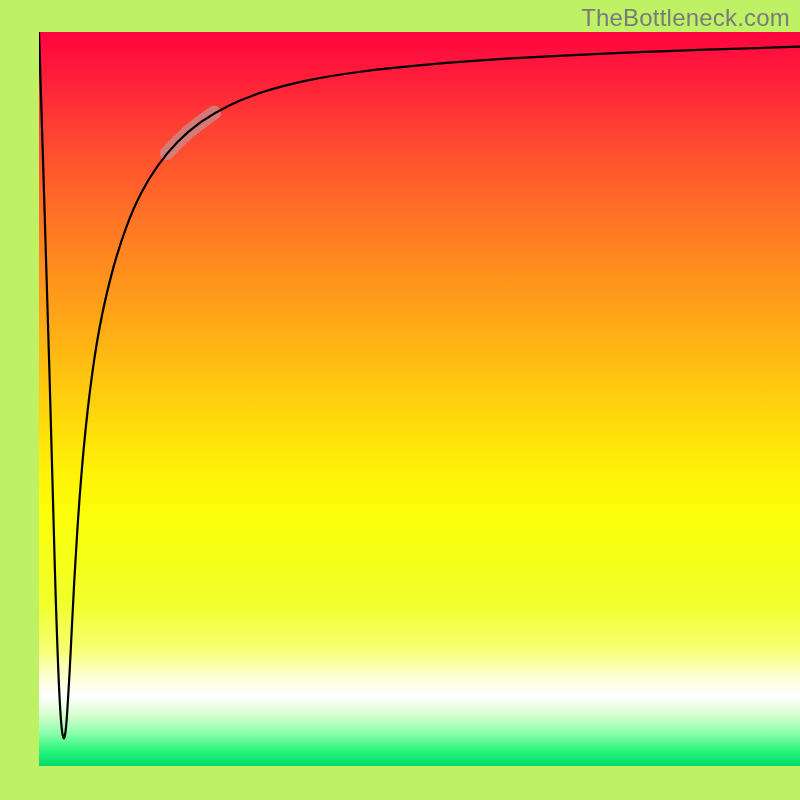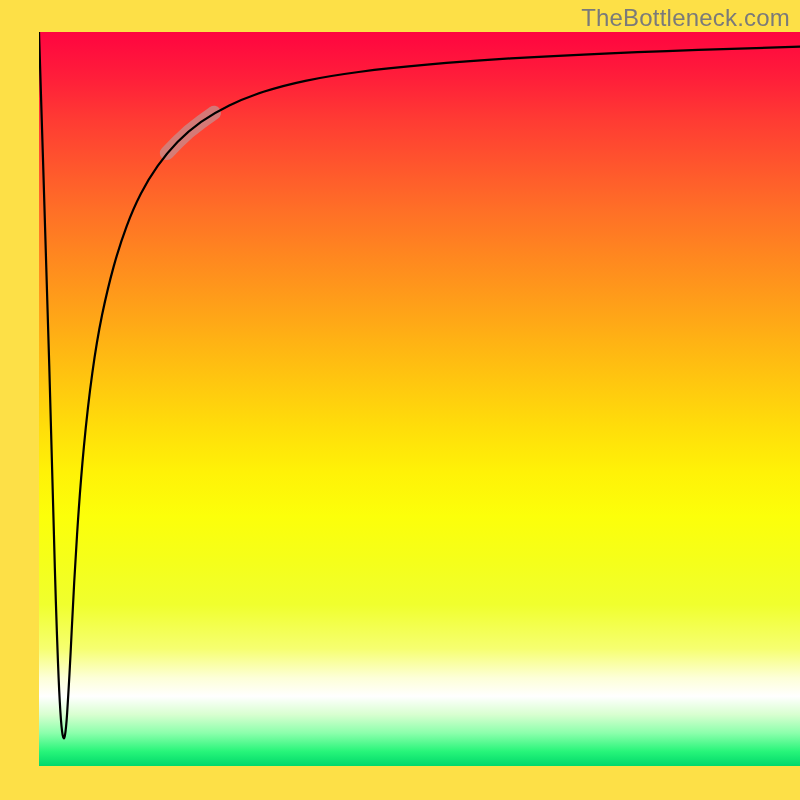--- a/index.html
+++ b/index.html
@@ -8,21 +8,21 @@
     width: 800px;
     height: 800px;
     background: #000;
     font-family: Arial, Helvetica, sans-serif;
     overflow: hidden;
   }
   .frame {
     position: relative;
     width: 800px;
     height: 800px;
-    background: #fde047;
+    background: #bef264;
   }
   .watermark {
     position: absolute;
     top: 4px;
     right: 10px;
     color: #7a7a7a;
     font-size: 24px;
     font-weight: 500;
     z-index: 4;
     letter-spacing: 0.2px;

